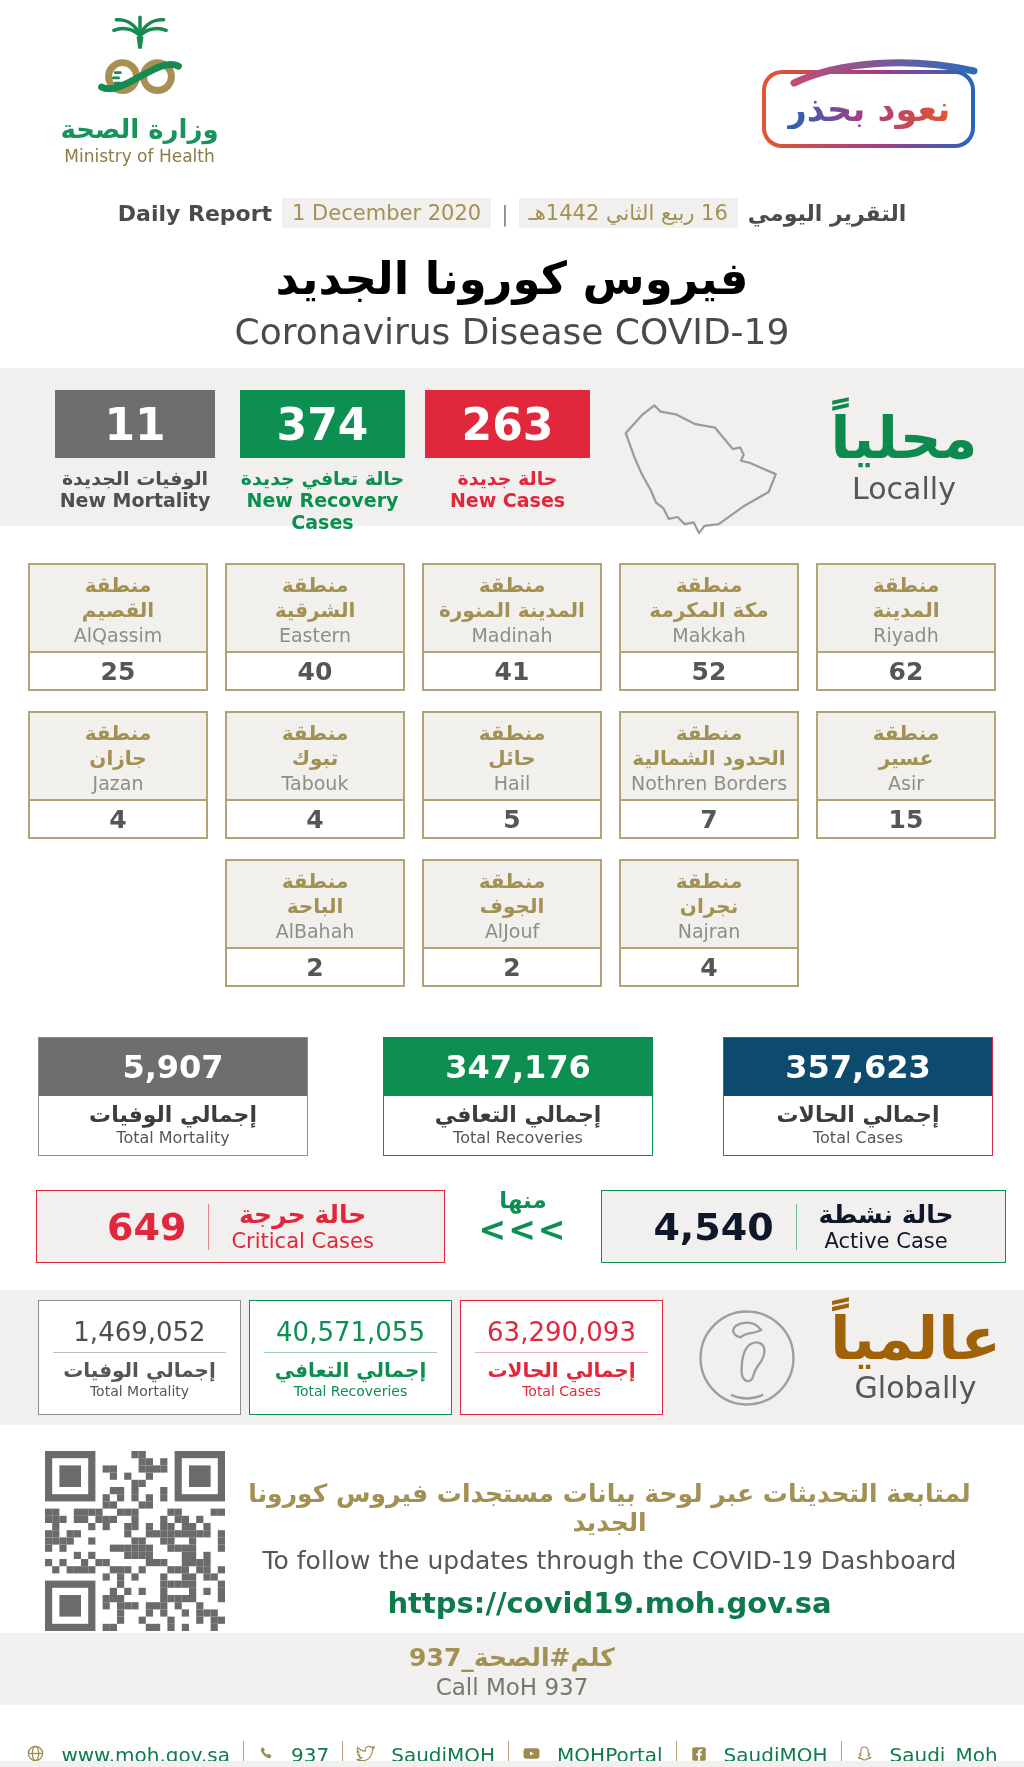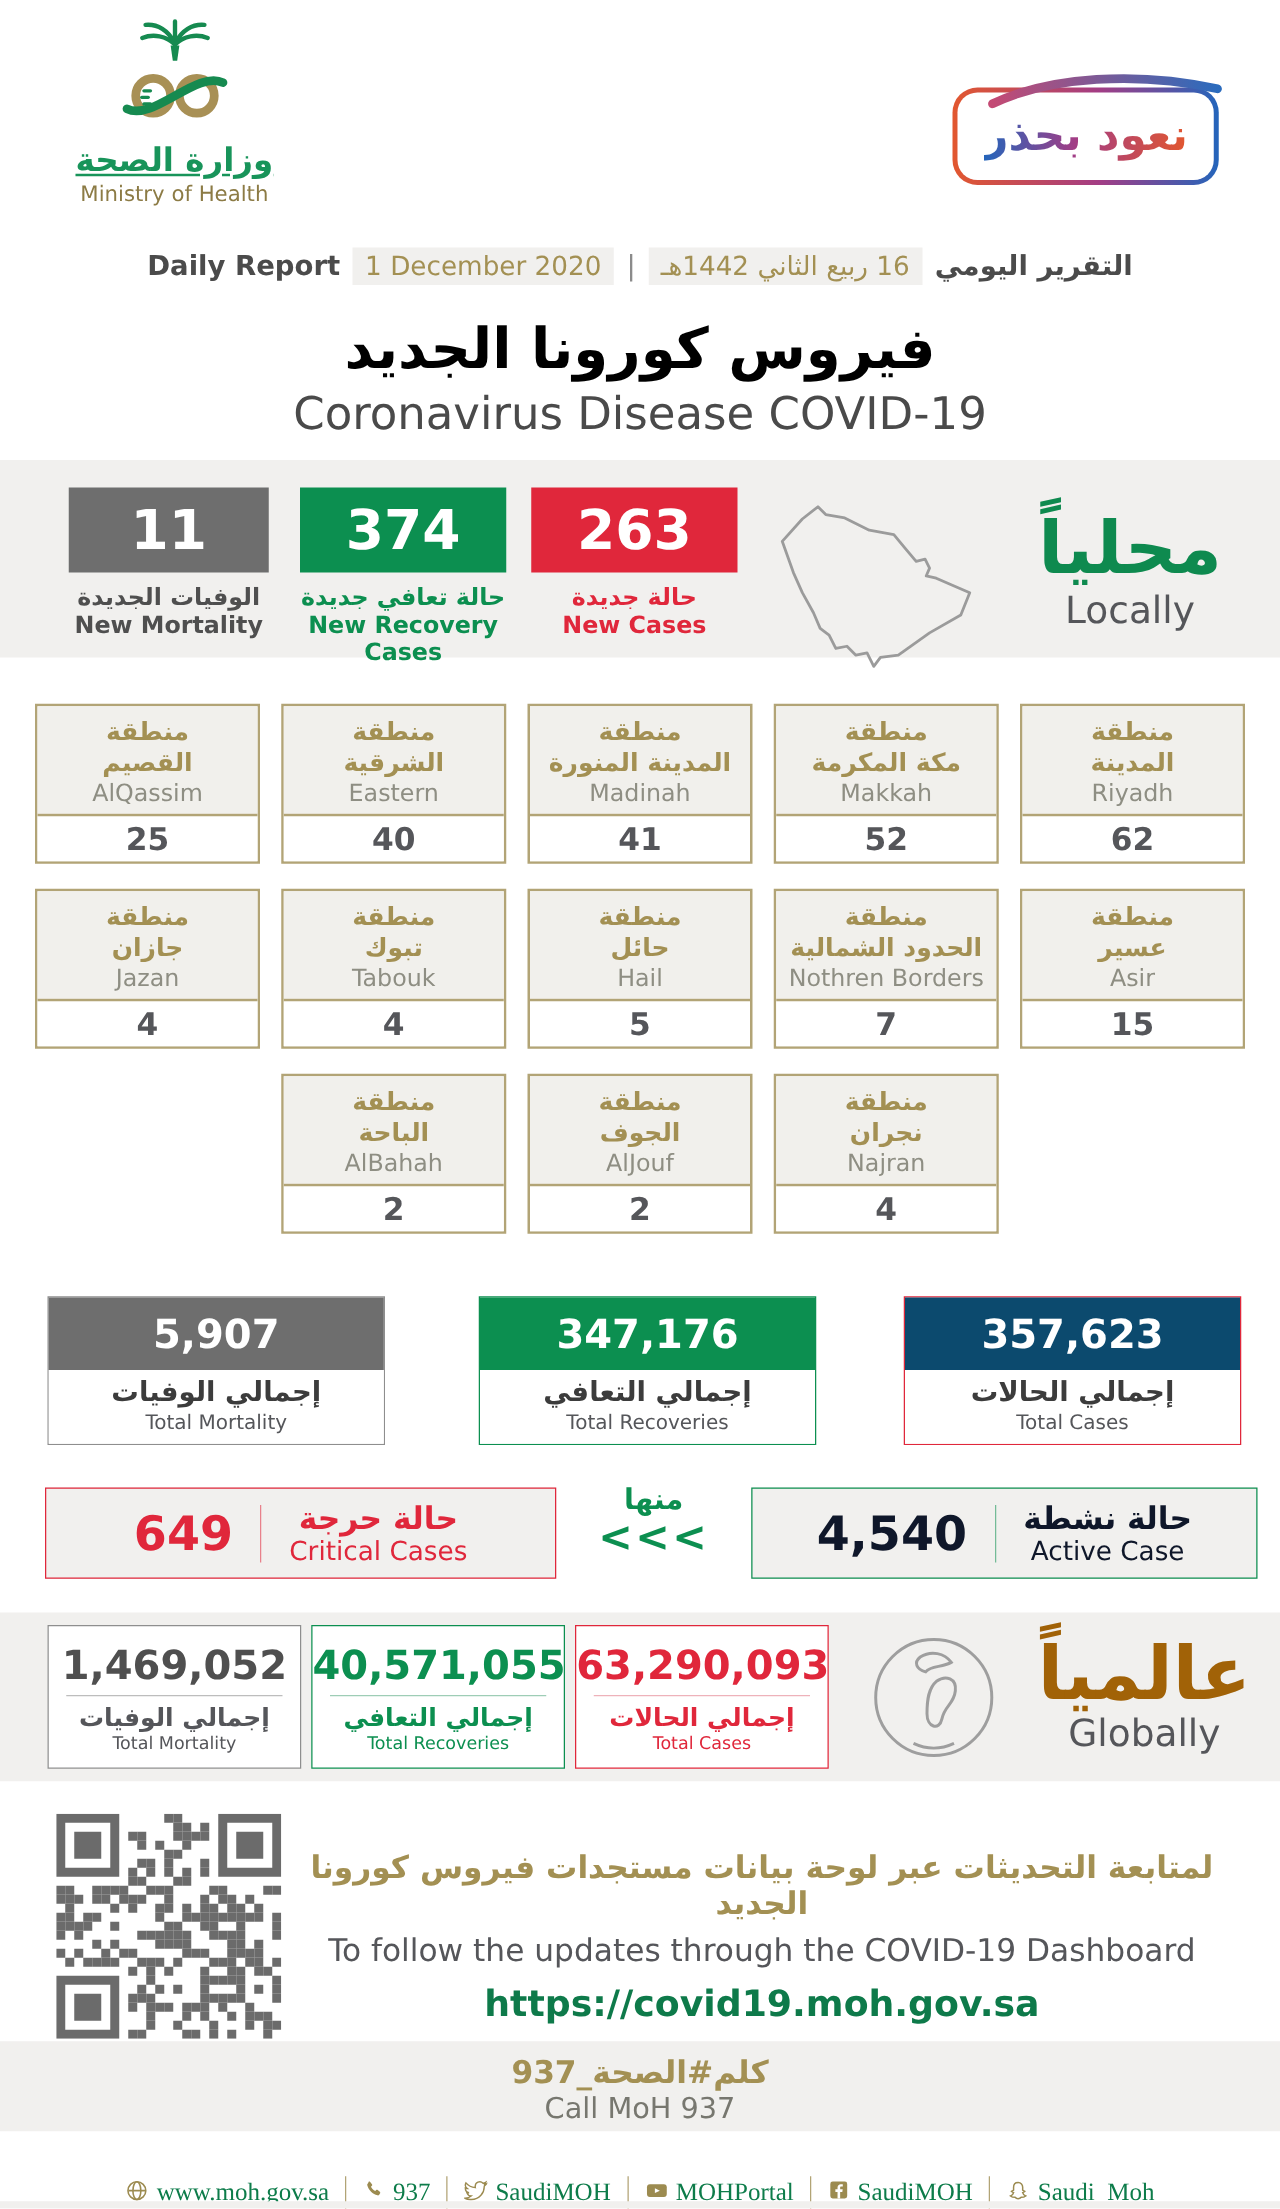--- a/index.html
+++ b/index.html
@@ -2,21 +2,21 @@
 <html><head>
 <meta charset="utf-8">
 <style>
   * { margin:0; padding:0; box-sizing:border-box; }
   body { background:#fff; font-family:"DejaVu Sans", sans-serif; }
   .page { width:1024px; height:1767px; margin:0 auto; background:#fff; position:relative; overflow:hidden; }
 
   
   .header { position:relative; height:172px; }
   .logo { position:absolute; left:52px; top:12px; width:175px; text-align:center; }
-  .logo-ar { color:#18945a; font-size:26px; font-weight:bold; margin-top:2px;text-decoration:underline; }
+  .logo-ar { color:#18945a; font-size:26px; font-weight:bold; margin-top:2px; }
   .logo-en { color:#8c7b45; font-size:17px; margin-top:2px; }
   .badge { position:absolute; left:762px; top:70px; width:213px; height:78px;
            border-radius:20px; padding:4px;
            background:linear-gradient(90deg,#e2572f 0%,#a33d85 55%,#2465bb 100%); }
   .badge-inner { width:100%; height:100%; background:#fff; border-radius:16px;
            display:flex; align-items:center; justify-content:center; }
   .badge-text { font-size:35px; font-weight:bold;
            background:linear-gradient(90deg,#2465bb 0%,#a33d85 45%,#e2572f 100%);
            -webkit-background-clip:text; background-clip:text; color:transparent;
            -webkit-text-fill-color:transparent; direction:rtl; }
@@ -86,21 +86,21 @@
   .hl-en { font-size:21px; }
   .mid-of { flex:1; text-align:center; margin-top:-20px; color:#0c8f50; }
   .mid-of .ar { font-size:23px; font-weight:bold; direction:rtl; }
   .mid-of .ch { font-size:33px; font-weight:bold; letter-spacing:2px; line-height:1; }
 
   
   .global-band { margin-top:27px; background:#f1f0ee; height:135px; padding:10px 0 0 38px;
                  display:flex; align-items:flex-start; }
   .gbox { width:203px; height:115px; background:#fff; text-align:center;
           display:flex; flex-direction:column; justify-content:center; gap:1px; }
-  .gbox .num { font-size:32px; font-weight:bold; }
+  .gbox .num { font-size:26px; font-weight:normal; }
   .gdiv { width:86%; height:1px; margin:4px auto; }
   .gbox .gar { font-size:20px; font-weight:bold; direction:rtl; }
   .gbox .gen { font-size:14px; }
   .g-gray { border:1px solid #8e8e8e; color:#55565a; } .g-gray .num{color:#4f4f4f;} .g-gray .gdiv{background:#bdbdbd;}
   .g-green { border:1px solid #0c8f50; color:#0c8f50; margin-left:8px; } .g-green .gdiv{background:#9ecdb6;}
   .g-red { border:1px solid #e0273b; color:#e0273b; margin-left:8px; } .g-red .gdiv{background:#eeb2ba;}
   .globe-wrap { margin-left:30px; margin-top:4px; }
   .global-head { margin-left:12px; width:205px; text-align:center; padding-top:8px; }
   .global-head .ar { color:#a16207; font-size:59px; font-weight:bold; direction:rtl; line-height:1.05; }
   .global-head .en { color:#55565a; font-size:30px; }
@@ -111,21 +111,21 @@
   .dash-text { flex:1; text-align:center; padding-top:28px; }
   .dash-ar { color:#a39053; font-size:25px; font-weight:bold; direction:rtl; }
   .dash-en { color:#55565a; font-size:25px; margin-top:9px; }
   .dash-url { color:#0e7a4a; font-size:29px; font-weight:bold; margin-top:11px; display:inline-block; }
 
   
   .call-band { background:#f1f0ee; height:72px; text-align:center; padding-top:10px; }
   .call-ar { color:#a39053; font-size:25px; font-weight:bold; direction:rtl; }
   .call-en { color:#77776f; font-size:23px; margin-top:2px; }
   .footer { display:flex; justify-content:center; align-items:center; gap:13px; padding-top:36px; }
-  .flink { display:flex; align-items:flex-start; gap:6px;font-family:Liberation Serif, serif; }
+  .flink { display:flex; align-items:flex-end; gap:16px; }
   .flink .txt { color:#0d7c4a; font-size:20px; }
   .fsep { width:1px; height:27px; background:#b2a476; }
   .bottom-strip { position:absolute; bottom:0; left:0; width:100%; height:6px; background:#f1f0ee; }
 </style>
 </head>
 <body>
 
 <div class="page">
 
   <div class="header">

